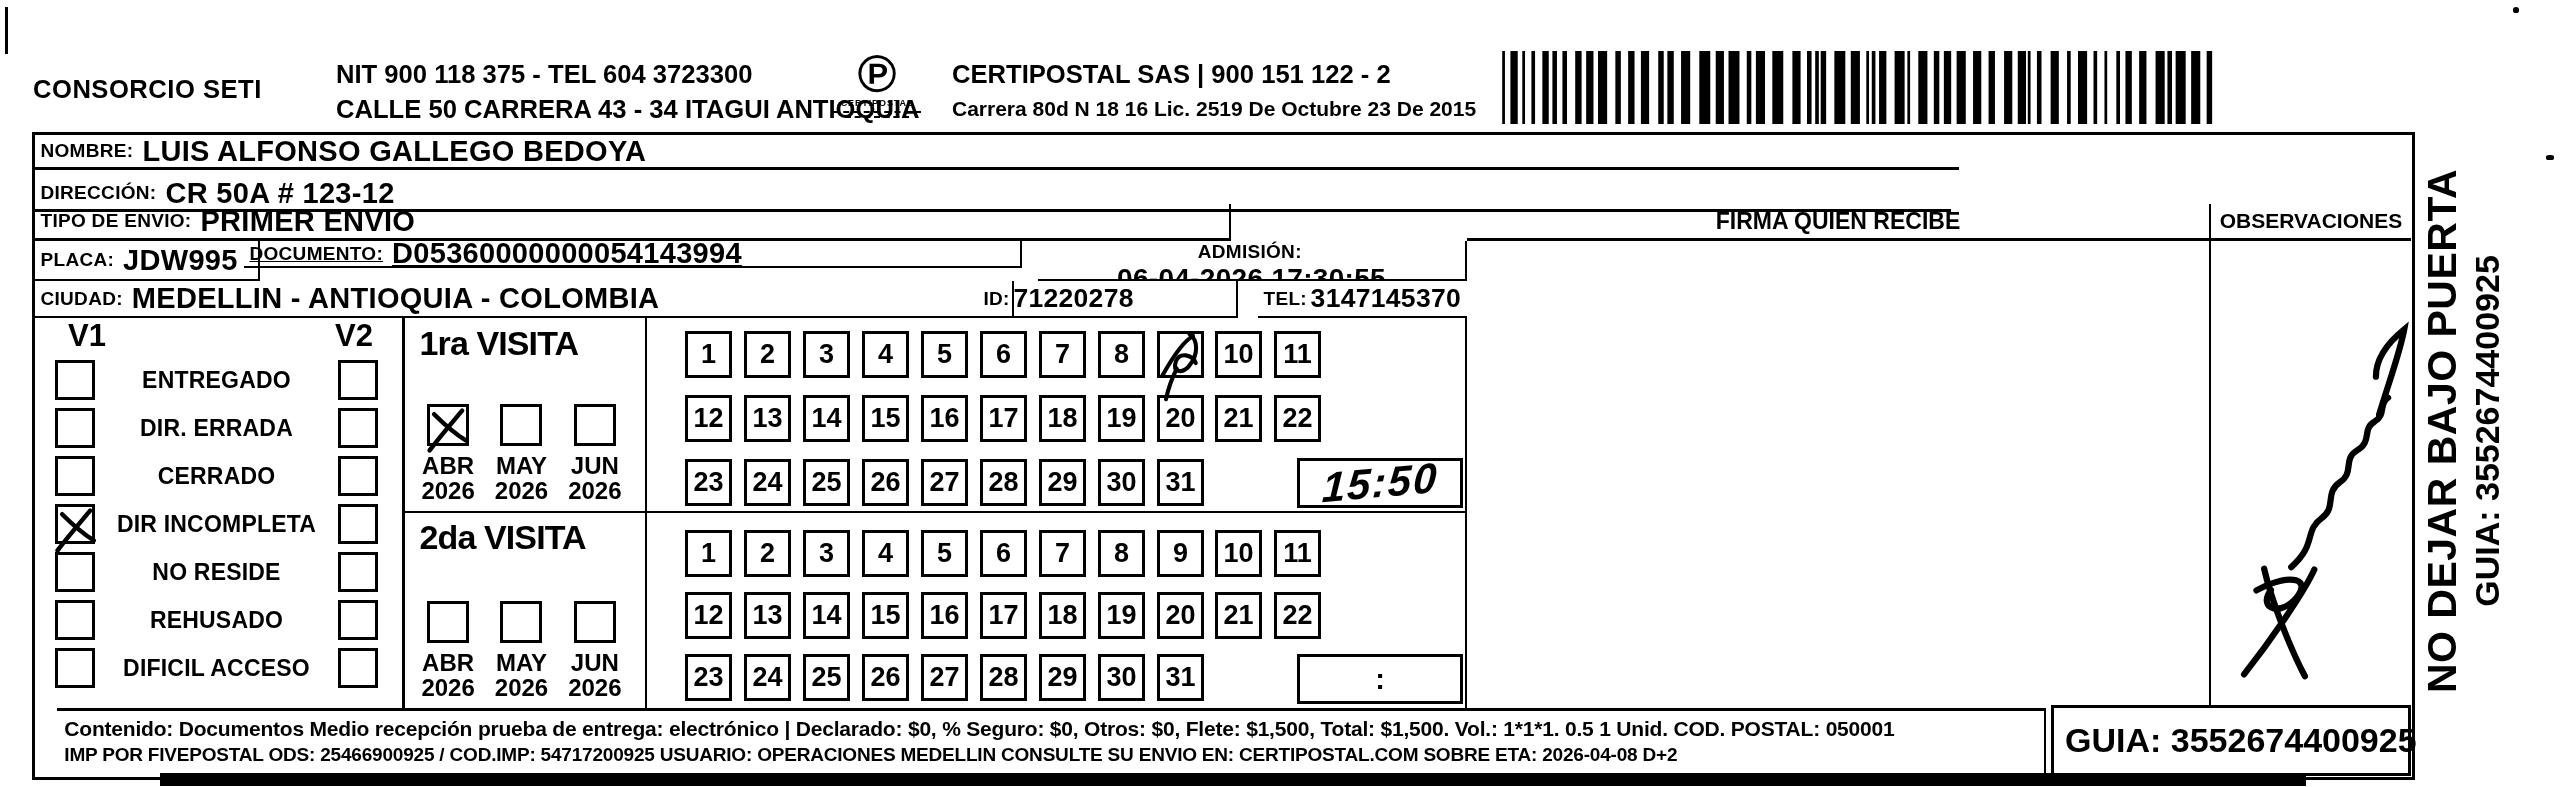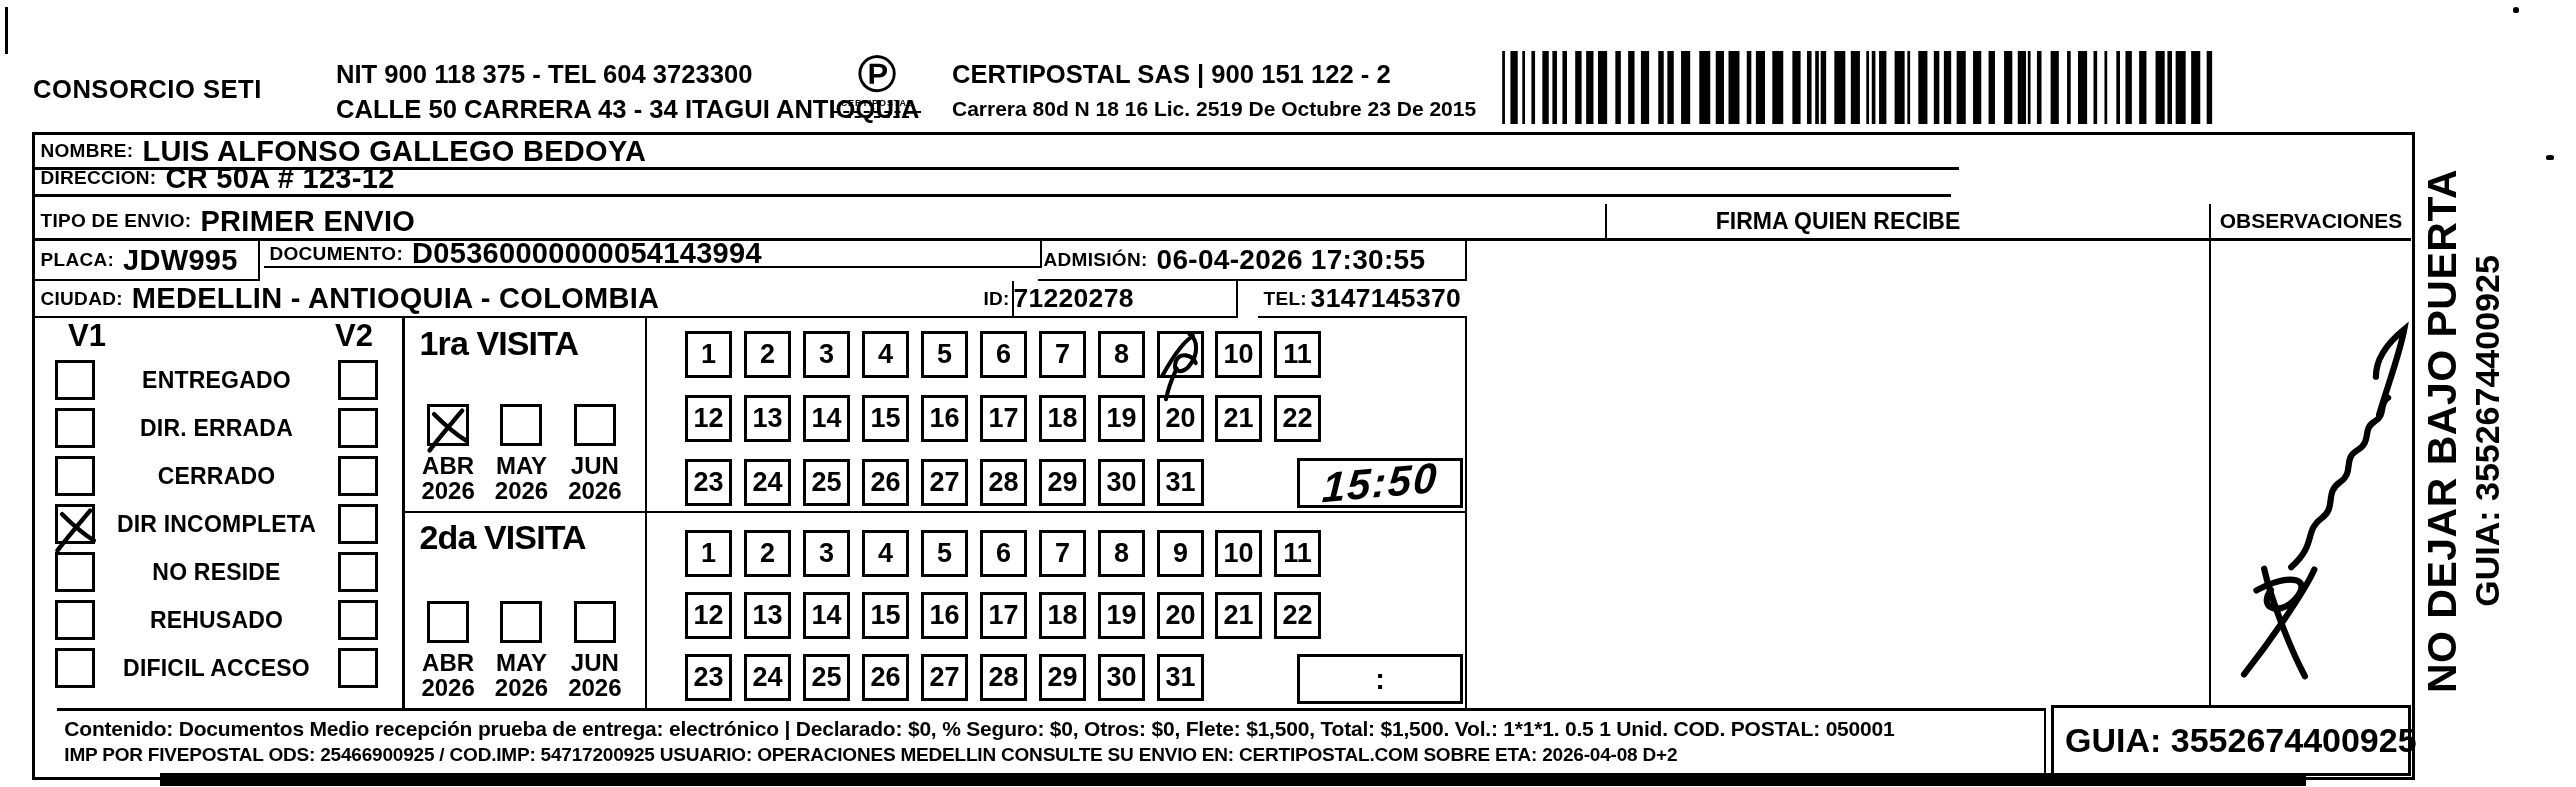--- a/index.html
+++ b/index.html
@@ -18,27 +18,27 @@
   .logo-dash.short{width:64px;margin-top:2.7px;}
   .hdr-company{position:absolute;left:952px;top:60px;font-size:25.6px;font-weight:600;}
   .hdr-license{position:absolute;left:952px;top:97px;font-size:21px;font-weight:600;}
   .barcode{position:absolute;left:1502px;top:51px;width:714px;height:73px;}
   
   .ftable{position:absolute;left:32px;top:132px;width:2383px;height:648px;border:3.7px solid #000;box-sizing:border-box;}
   .cell{position:absolute;box-sizing:border-box;display:flex;align-items:center;overflow:hidden;white-space:nowrap;}
   .lbl{font-size:19px;font-weight:700;margin:0 9px 0 5.5px;letter-spacing:0.3px;}
   .val{font-size:29px;font-weight:600;letter-spacing:0.3px;}
   .row-nombre{left:0;top:0;width:1924px;height:35px;border-bottom:3.7px solid #000;}
-  .row-direccion{left:0;top:27px;width:1916px;height:35px;border-bottom:3.7px solid #000;}
-  .cell-tipo{left:0;top:69px;width:1572px;height:37px;border-right:2.7px solid #000;border-bottom:3.7px solid #000;}
+  .row-direccion{left:0;top:42px;width:1916px;height:35px;border-bottom:3.7px solid #000;}
+  .cell-tipo{left:0;top:69px;width:1196px;height:37px;border-right:2.7px solid #000;border-bottom:3.7px solid #000;}
   .firma-header{left:1432px;top:69px;width:744px;height:37px;border-right:2.7px solid #000;border-bottom:3.7px solid #000;justify-content:center;font-size:23px;font-weight:700;}
   .obs-header{left:2176px;top:69px;width:200px;height:37px;border-bottom:3.7px solid #000;justify-content:center;font-size:21px;font-weight:700;}
   .cell-placa{left:0;top:106px;width:225px;height:40px;border-right:2.7px solid #000;border-bottom:2.7px solid #000;}
-  .cell-documento{left:229px;top:106px;width:778px;height:27px;border-right:2.7px solid #000;border-bottom:2.7px solid #000;}
-  .cell-admision{left:1003px;top:106px;width:429px;height:40px;border-right:2.7px solid #000;border-bottom:2.7px solid #000;}
+  .cell-documento{left:209px;top:106px;width:778px;height:27px;border-right:2.7px solid #000;border-bottom:2.7px solid #000;text-decoration:underline;}
+  .cell-admision{left:1003px;top:106px;width:429px;height:40px;border-right:2.7px solid #000;border-bottom:2.7px solid #000;flex-direction:column;}
   .cell-admision .val{font-size:28px;}
   .cell-ciudad{left:0;top:146px;width:979px;height:37px;border-right:2.7px solid #000;border-bottom:2.7px solid #000;}
   .cell-id{left:943px;top:146px;width:260px;height:37px;border-right:2.7px solid #000;border-bottom:2.7px solid #000;}
   .cell-id .val,.cell-tel .val{font-size:26.5px;}
   .cell-tel{left:1223px;top:146px;width:209px;height:37px;border-bottom:2.7px solid #000;}
   .cell-tel .lbl,.cell-id .lbl{margin-right:3.7px;}
   .firma-body{left:1432px;top:106px;width:744px;height:468px;border-right:2.7px solid #000;position:absolute;box-sizing:border-box;}
   .obs-body{left:2176px;top:106px;width:200px;height:468px;position:absolute;box-sizing:border-box;}
   .sig{position:absolute;left:24px;top:60px;width:155px;height:384px;overflow:visible;transform:rotate(6deg);}
   

